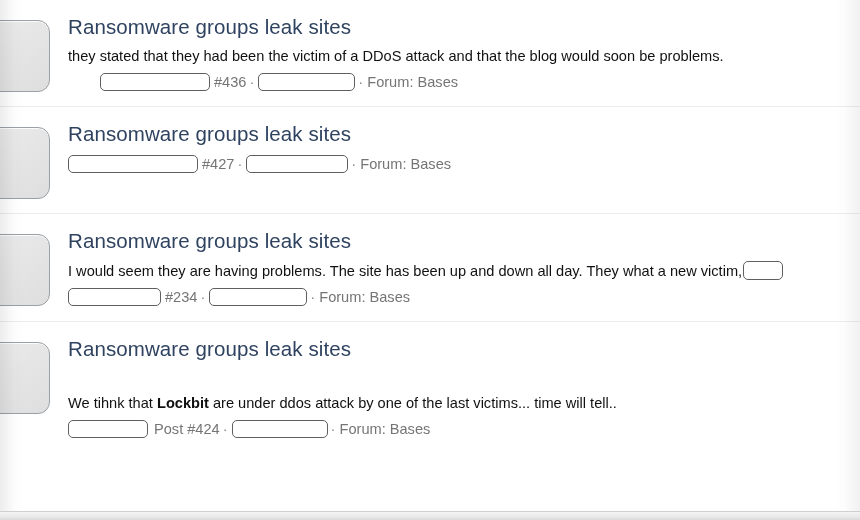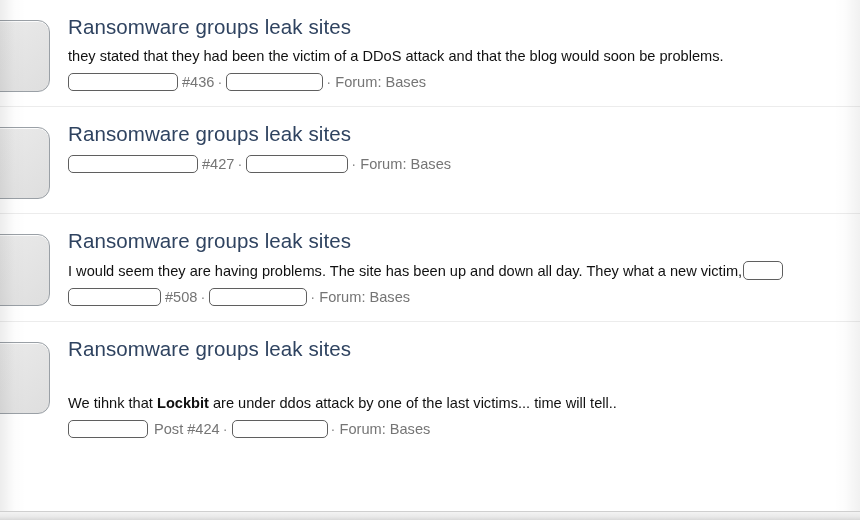--- a/index.html
+++ b/index.html
@@ -171,21 +171,21 @@
   <div class="post-list">
 
     <div class="post-row" style="border-bottom-color: rgb(236, 236, 236);">
       <div class="row-inner">
         <div class="avatar" style="border-color: rgb(154, 160, 166);"></div>
         <div class="post-body">
           <div class="post-title" style="color: rgb(47, 67, 96);">Ransomware groups leak sites</div>
           <div class="post-snippet" style="color: rgb(17, 17, 17);">
             <span>they stated that they had been the victim of a DDoS attack and that the blog would soon be problems.</span>
           </div>
-          <div class="post-meta" style="color: rgb(117, 117, 117);">
+          <div class="post-meta" style="color: rgb(117, 117, 117); margin-left: 32px;">
             <span class="redacted" style="width: 110px; border-color: rgb(95, 95, 95);"></span>
             <span class="meta-gap-sm"></span>
             <span class="meta-text">#436</span>
             <span class="sep">·</span>
             <span class="redacted" style="width: 97px; border-color: rgb(95, 95, 95);"></span>
             <span class="sep">·</span>
             <span class="meta-text">Forum: Bases</span>
           </div>
         </div>
       </div>
@@ -213,21 +213,21 @@
       <div class="row-inner">
         <div class="avatar" style="border-color: rgb(154, 160, 166);"></div>
         <div class="post-body">
           <div class="post-title" style="color: rgb(47, 67, 96);">Ransomware groups leak sites</div>
           <div class="post-snippet" style="color: rgb(17, 17, 17);">
             <span>I would seem they are having problems. The site has been up and down all day. They what a new victim,</span><span class="redacted-inline-right" style="border-color: rgb(95, 95, 95);"></span>
           </div>
           <div class="post-meta" style="color: rgb(117, 117, 117);">
             <span class="redacted" style="width: 93px; border-color: rgb(95, 95, 95);"></span>
             <span class="meta-gap-sm"></span>
-            <span class="meta-text">#508</span>
+            <span class="meta-text">#234</span>
             <span class="sep">·</span>
             <span class="redacted" style="width: 98px; border-color: rgb(95, 95, 95);"></span>
             <span class="sep">·</span>
             <span class="meta-text">Forum: Bases</span>
           </div>
         </div>
       </div>
     </div>
 
     <div class="post-row last">

